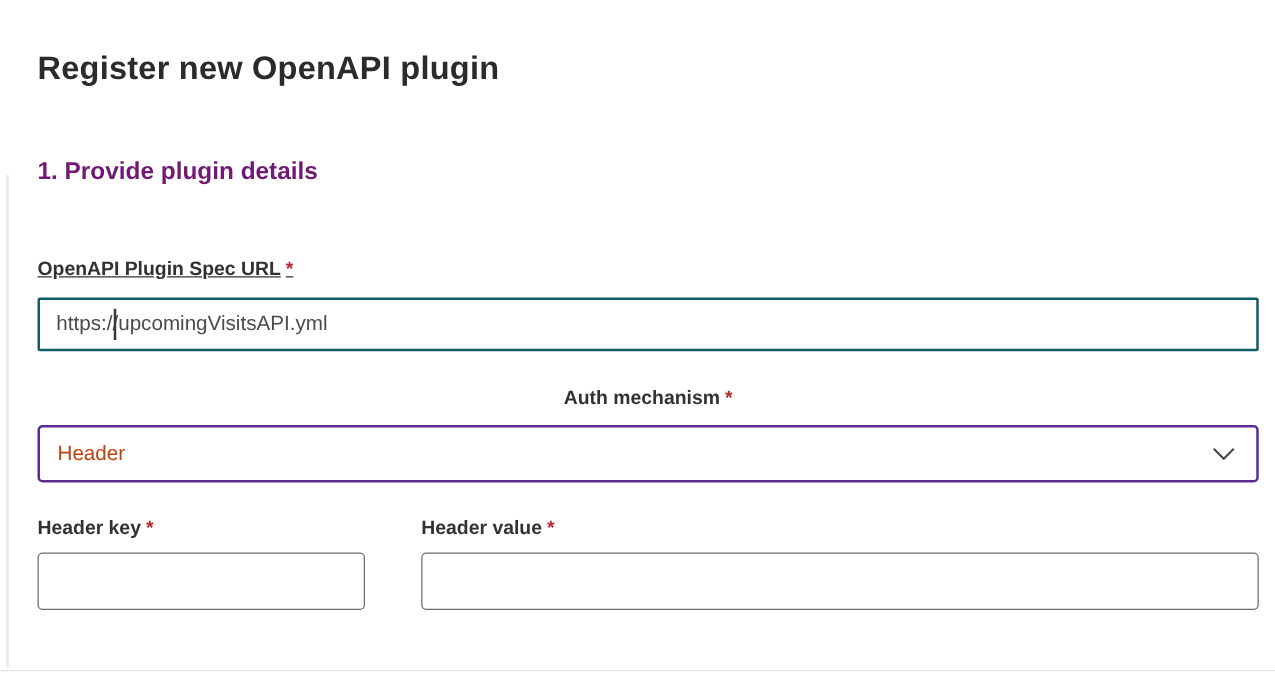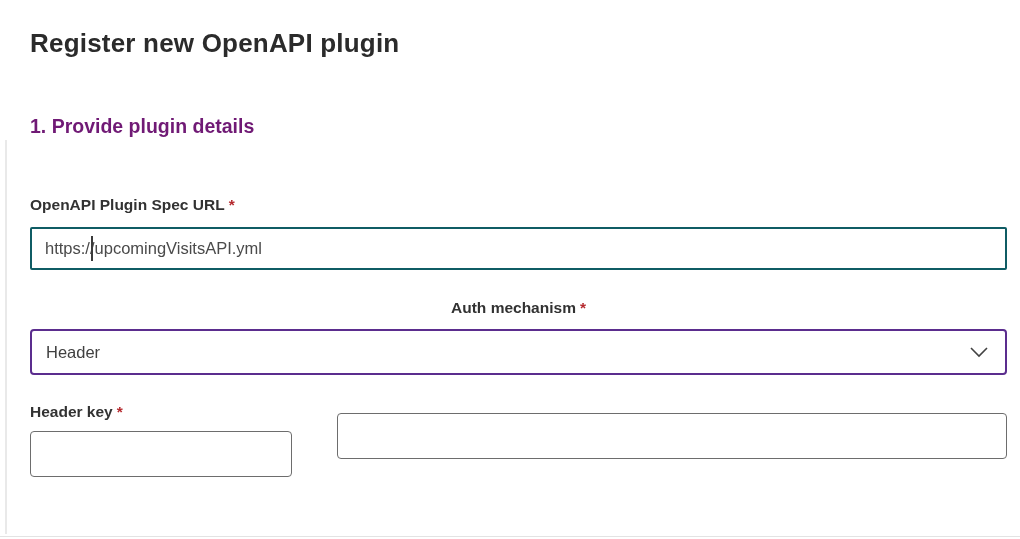--- a/index.html
+++ b/index.html
@@ -11,21 +11,21 @@
     position: relative;
   }
   .scroll-track {
     position: absolute;
     left: 5px; top: 140px;
     width: 2px; height: 394px;
     background: #e9e9e9;
   }
   .content {
     position: absolute;
-    left: 30px; top: 1px;
+    left: 30px; top: 12px;
     width: 977px;
   }
   .page-title {
     margin-top: 27px;
     font-size: 26px;
     font-weight: 700;
     color: #2b2b2b;
     letter-spacing: 0.2px;
   }
   .section-heading {
@@ -37,21 +37,21 @@
   .field-label {
     font-size: 15.5px;
     font-weight: 600;
     color: #323232;
   }
   .required {
     color: #b5292e;
     font-weight: 600;
     margin-left: 4px;
   }
-  .field-spec-url-label { margin-top: 58px; }
+  .field-spec-url-label { margin-top: 58px; text-decoration: underline; }
   .input-wrap { position: relative; margin-top: 13px; }
   .text-input {
     display: block;
     width: 100%;
     height: 43px;
     border: 1px solid #6d6d6d;
     border-radius: 4px;
     padding: 0 13px;
     font-family: "Liberation Sans", sans-serif;
     font-size: 16.5px;
@@ -78,21 +78,21 @@
     border-radius: 4px;
     background: #ffffff;
     display: flex;
     align-items: center;
     justify-content: space-between;
     padding: 0 16px 0 14px;
     cursor: pointer;
   }
   .combobox-value {
     font-size: 16.5px;
-    color: #404040;
+    color: #c2410c;
   }
   .chevron svg { display: block; }
   .row {
     margin-top: 28px;
     display: flex;
     gap: 45px;
   }
   .col-key { width: 266px; }
   .col-value { width: 680px; }
   .row .field-label { display: block; }
@@ -136,19 +136,22 @@
   </div>
 
   <div class="row">
     <div class="col-key">
       <div class="field-label">
         <span>Header key</span><span class="required">*</span>
       </div>
       <input type="text" class="text-input" value="" style="">
     </div>
     <div class="col-value">
+      <div class="field-label">
+        <span>Header value</span><span class="required">*</span>
+      </div>
       <input type="text" class="text-input" value="" style="">
     </div>
   </div>
 
 </div>
 
 <div class="bottom-divider"></div>
 
 </body></html>

